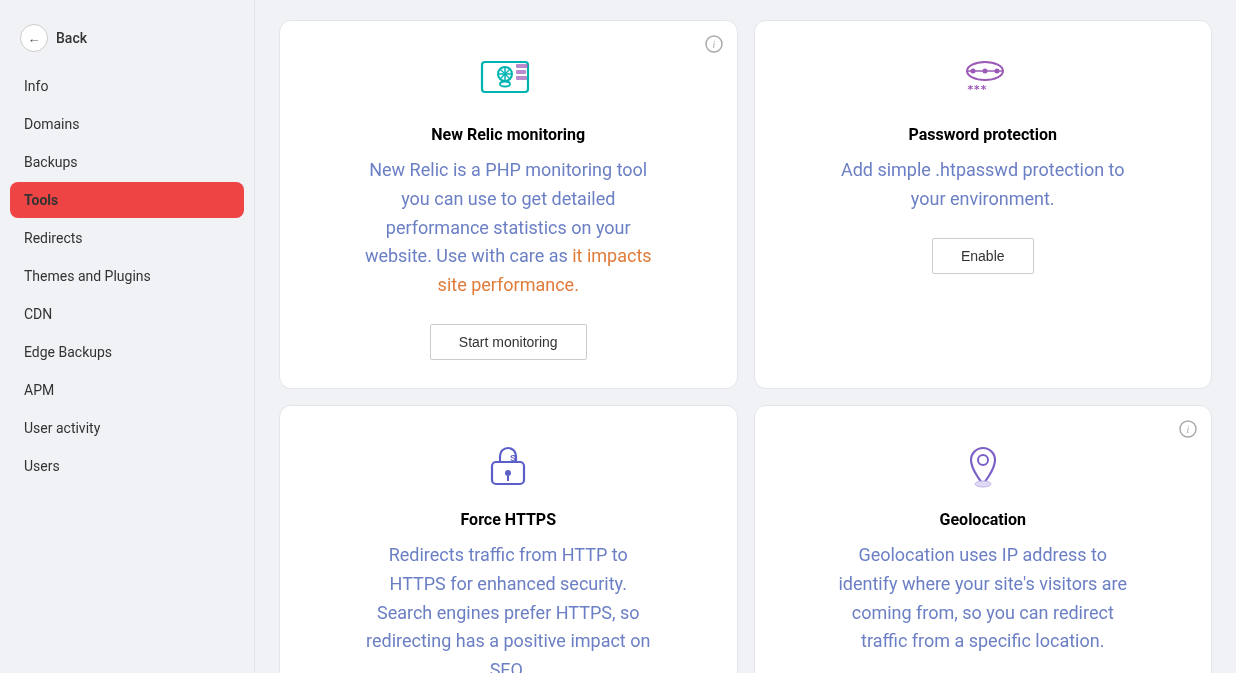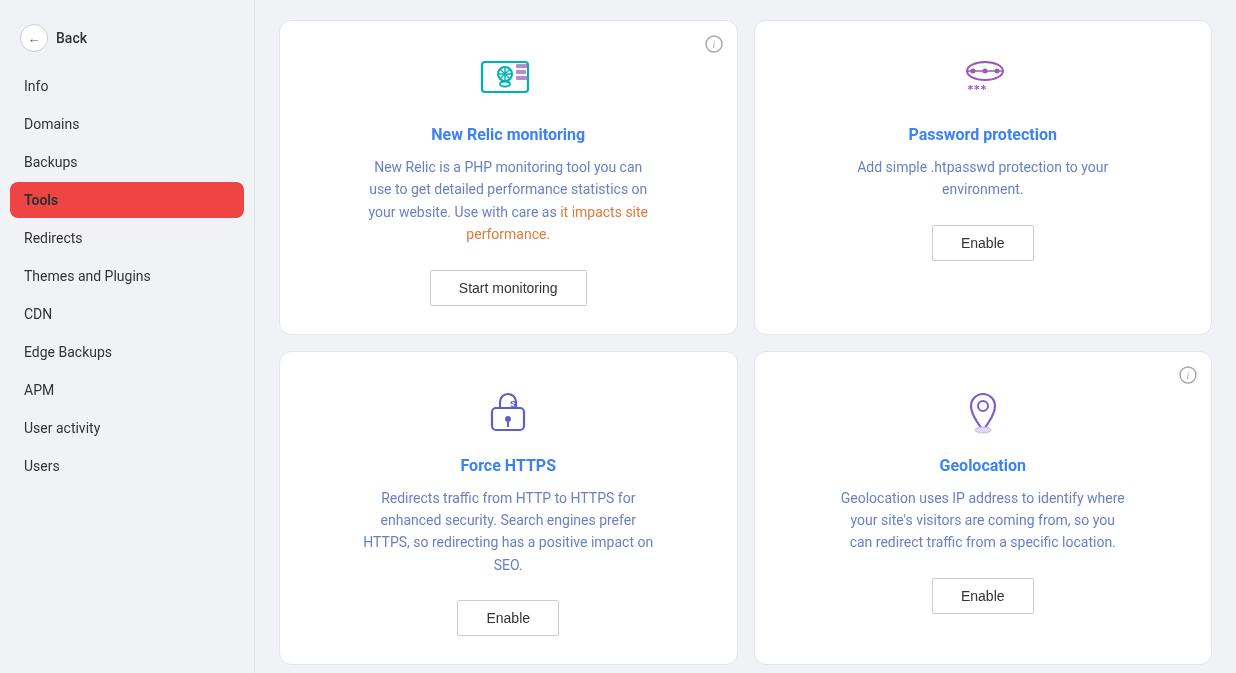--- a/index.html
+++ b/index.html
@@ -97,25 +97,25 @@
     .card-icon-area {
       margin-bottom: 16px;
       height: 56px;
       display: flex;
       align-items: center;
       justify-content: center;
     }
     .card-title {
       font-size: 16px;
       font-weight: 700;
-      color: #3b82f6;
+      color: #000000;
       margin-bottom: 12px;
     }
     .card-description {
-      font-size: 14px;
+      font-size: 18px;
       color: #6b7fc4;
       line-height: 1.6;
       margin-bottom: 24px;
       max-width: 290px;
     }
     .card-description .highlight {
       color: #e07b3a;
     }
     .card-button {
       border: 1.5px solid #ccc;

